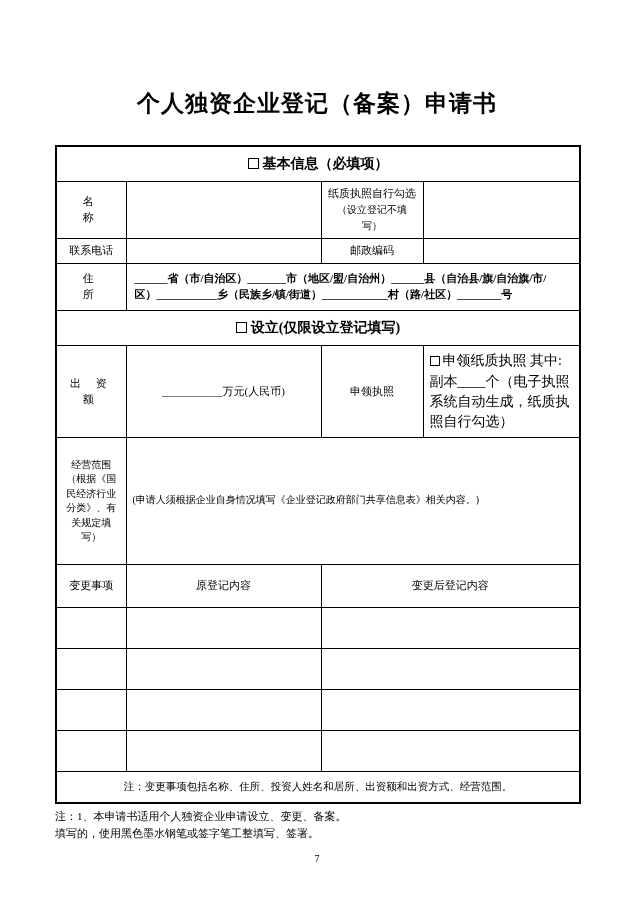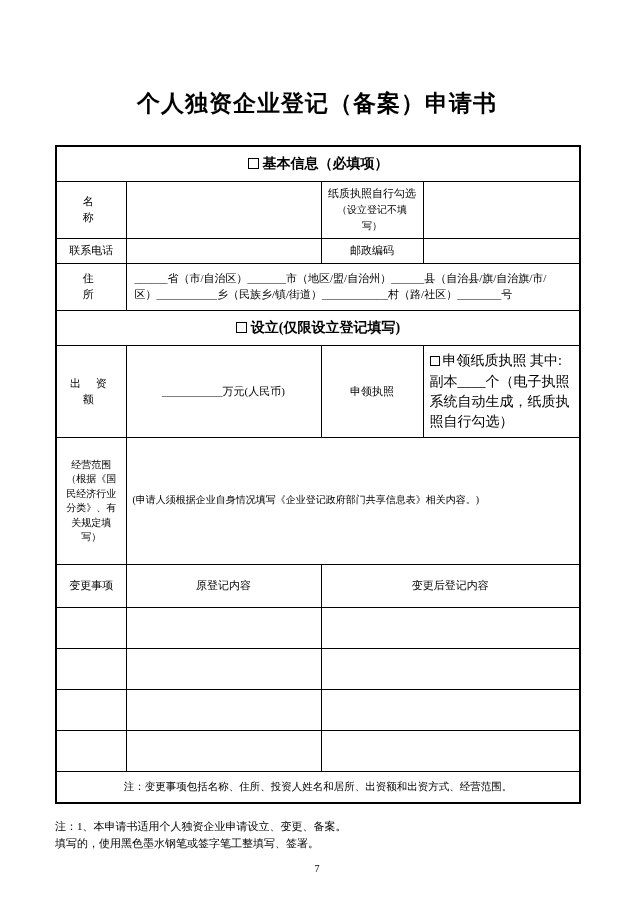--- a/index.html
+++ b/index.html
@@ -61,20 +61,21 @@
     letter-spacing: 6px;
     padding-left: 6px !important;
   }
   .small {
     font-size: 10px;
   }
   .addr-cell {
     line-height: 2.0;
     font-size: 11px;
     padding: 7px 8px !important;
+    font-weight: bold;
   }
   .addr-cell .line2 {
     display: block;
   }
   .scope-label {
     font-size: 10px;
     line-height: 1.5;
     text-align: center;
     padding: 4px 6px !important;
     vertical-align: middle;
@@ -111,21 +112,21 @@
     border: 1px solid #000;
     margin-right: 3px;
     vertical-align: -1px;
   }
   .license-cell {
     font-size: 14px;
     line-height: 1.7;
     padding: 5px 6px !important;
   }
   .footnotes {
-    margin-top: 14px;
+    margin-top: 4px;
     font-size: 11px;
     line-height: 1.6;
   }
   .footnotes .fl {
     text-indent: 0;
   }
   .footnotes .fl2 {
     text-indent: 14px;
   }
   .pageno {

